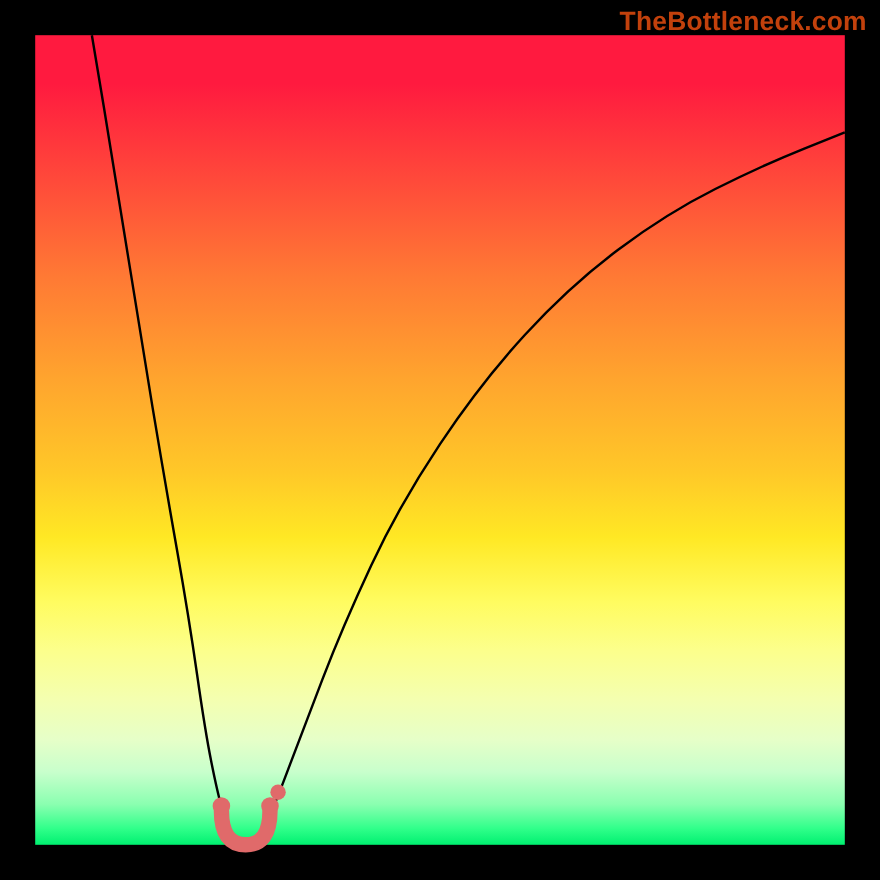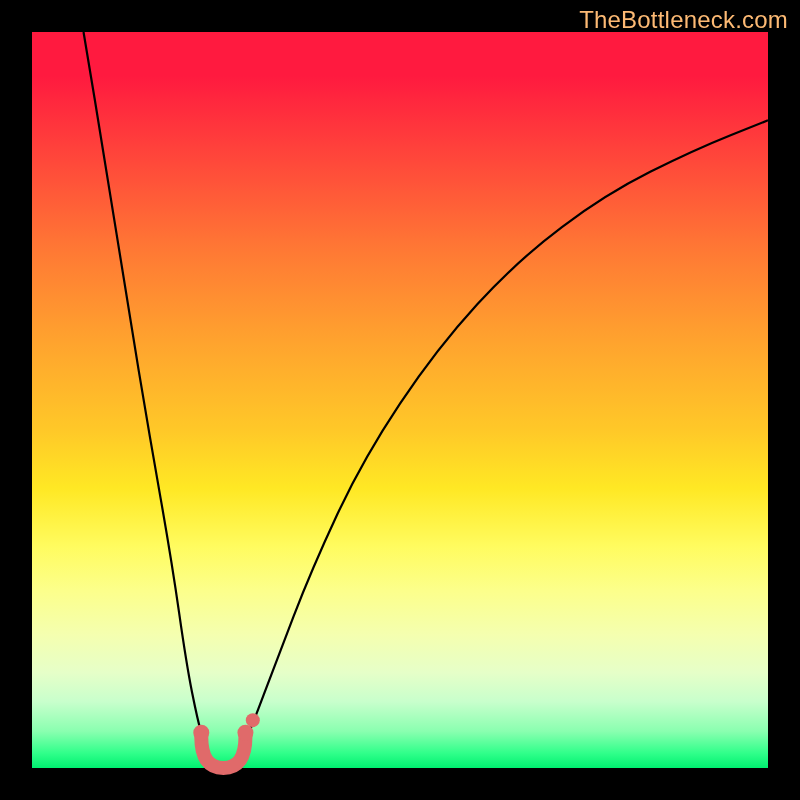--- a/index.html
+++ b/index.html
@@ -41,24 +41,24 @@
       #c8ffcc 91%,
       #8affb0 95%,
       #30ff8a 98%,
       #00f070 100%
     );
   }
   .watermark {
     position: absolute;
     top: 6px;
     right: 12px;
-    color: #fdba74;
+    color: #c2410c;
     font-size: 24px;
     letter-spacing: 0.2px;
-    font-weight: 400;
+    font-weight: 700;
     user-select: none;
   }
   svg.curves {
     position: absolute;
     top: 0;
     left: 0;
     width: 736px;
     height: 736px;
     overflow: visible;
   }

